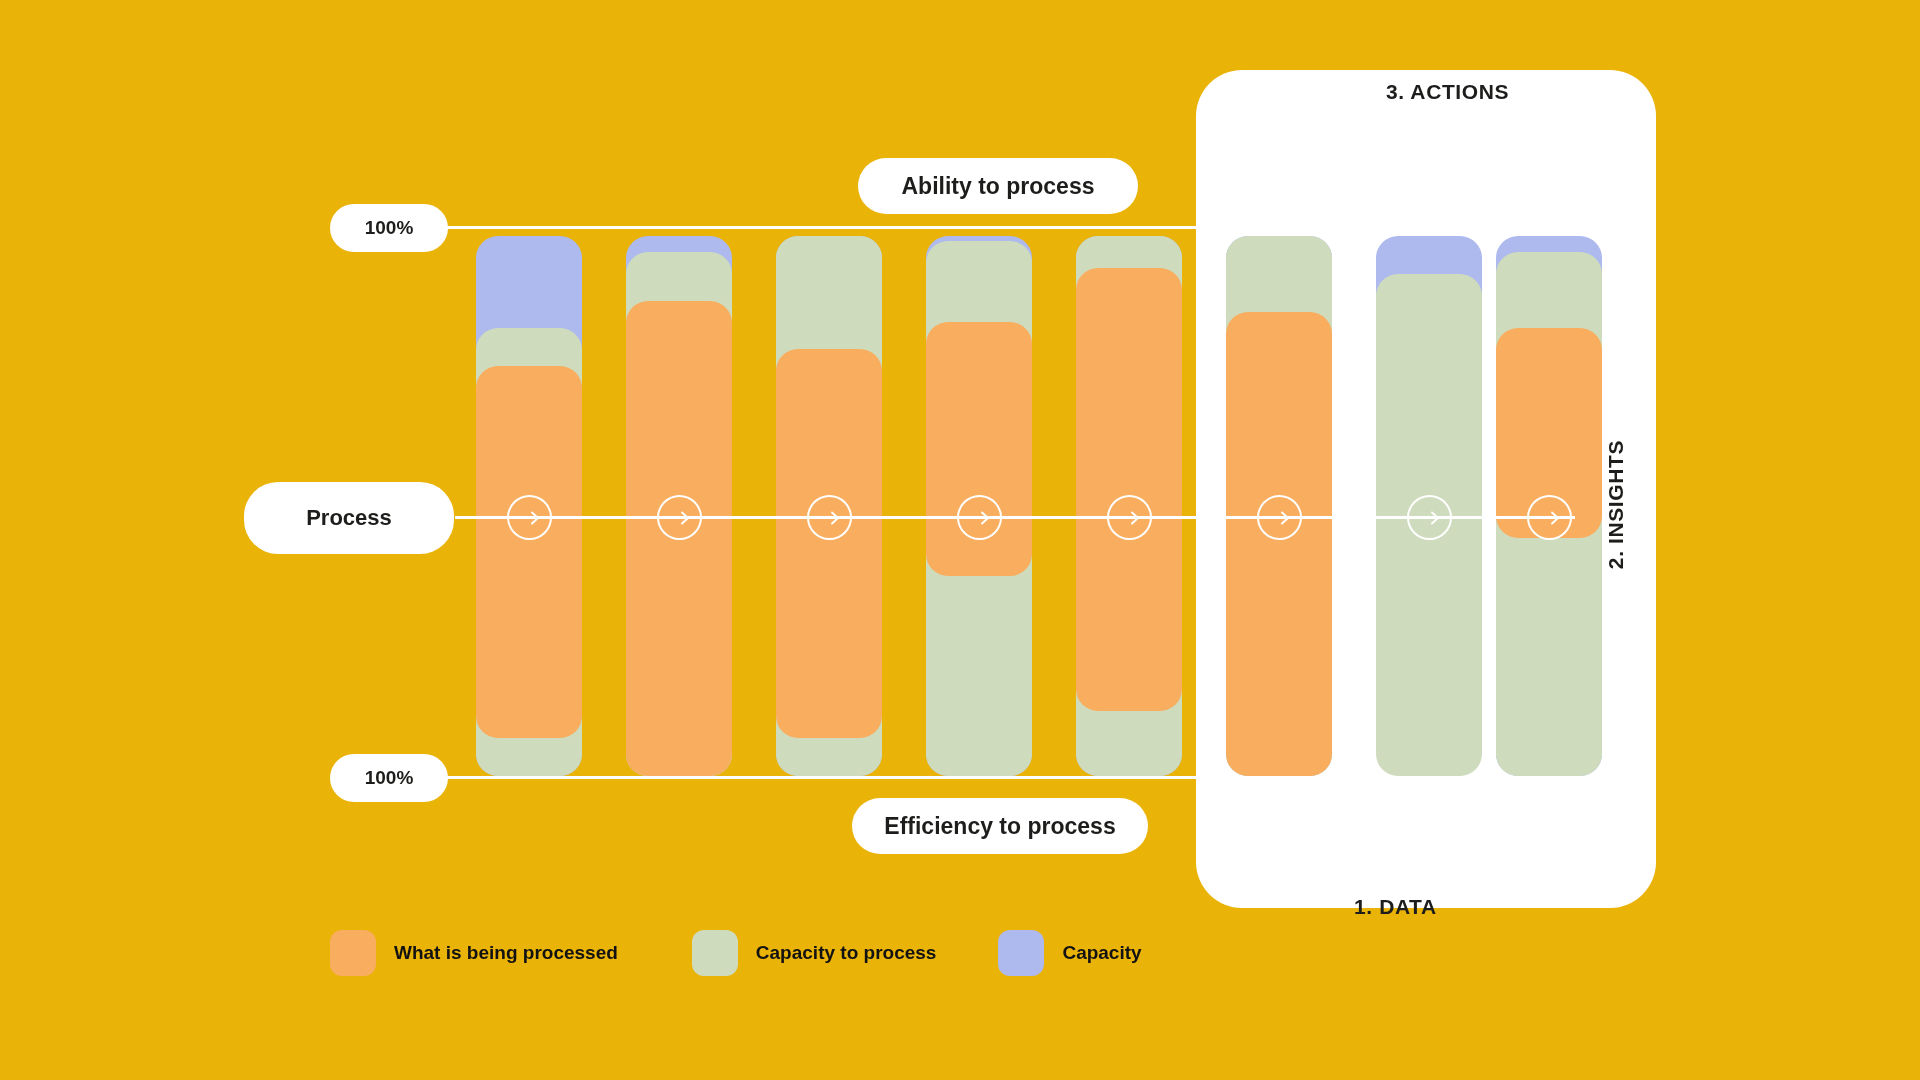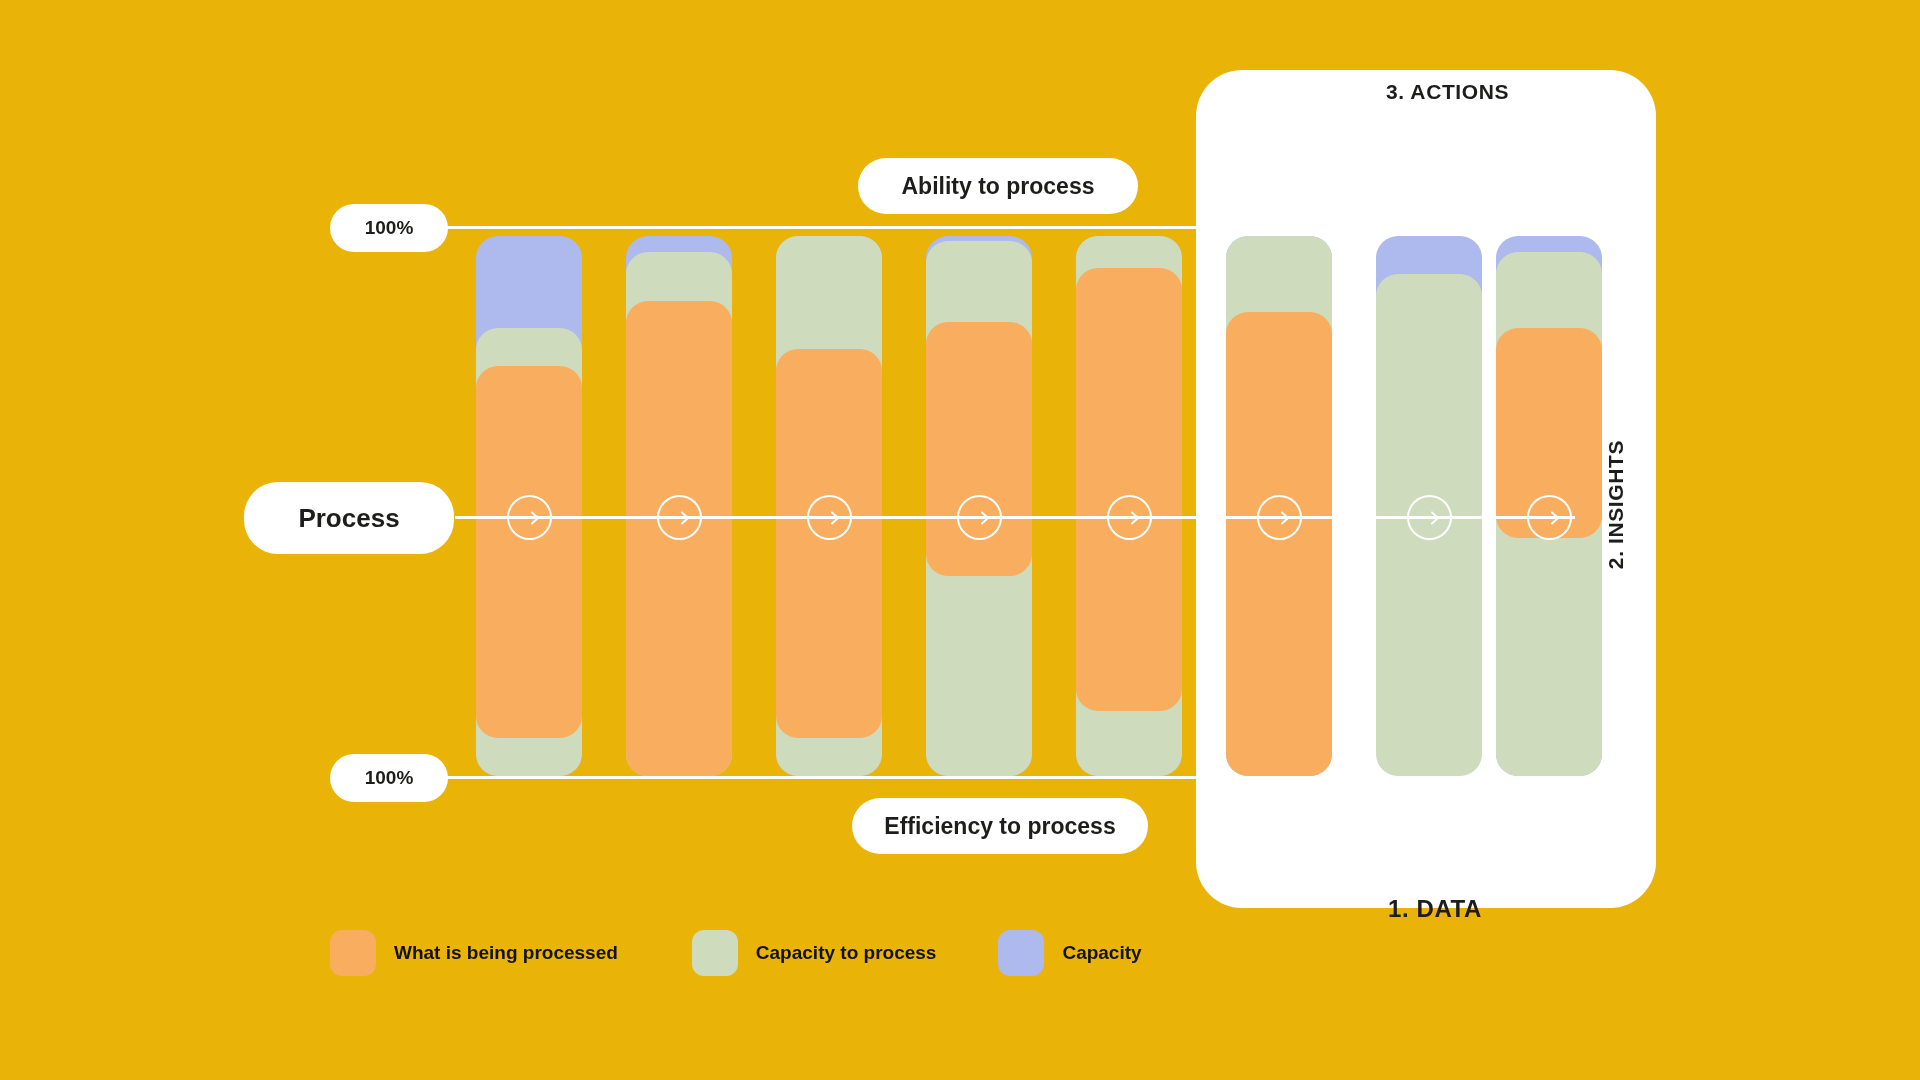--- a/index.html
+++ b/index.html
@@ -27,21 +27,21 @@
   }
   .panel-label {
     position: absolute;
     color: #1d1d1b;
     font-weight: bold;
     letter-spacing: 0.6px;
     white-space: nowrap;
     z-index: 6;
   }
   .label-actions { left: 1386px; top: 80px; font-size: 21px; }
-  .label-data    { left: 1388px; top: 895px; font-size: 24px; }
+  .label-data    { left: 1354px; top: 895px; font-size: 21px; }
   .label-insights {
     left: 1604px; top: 440px;
     font-size: 21px;
     transform-origin: left top;
     transform: rotate(-90deg) translate(-100%, 0);
     writing-mode: horizontal-tb;
   }
 
   
   .plot {
@@ -96,21 +96,21 @@
     font-weight: bold;
     border-radius: 34px;
     display: flex;
     align-items: center;
     justify-content: center;
     white-space: nowrap;
     z-index: 8;
   }
   .pill-ability    { left: 858px;  top: 158px; width: 280px; height: 56px; font-size: 23px; }
   .pill-efficiency { left: 852px;  top: 798px; width: 296px; height: 56px; font-size: 23px; }
-  .pill-process    { left: 244px;  top: 482px; width: 210px; height: 72px; font-size: 26px; }
+  .pill-process    { left: 244px;  top: 482px; width: 210px; height: 72px; font-size: 22px; }
   .pill-pct {
     width: 118px; height: 48px;
     font-size: 19px; font-weight: bold;
     border-radius: 26px;
   }
   .pill-pct-top    { left: 330px; top: 204px; }
   .pill-pct-bottom { left: 330px; top: 754px; }
 
   
   .guide {

